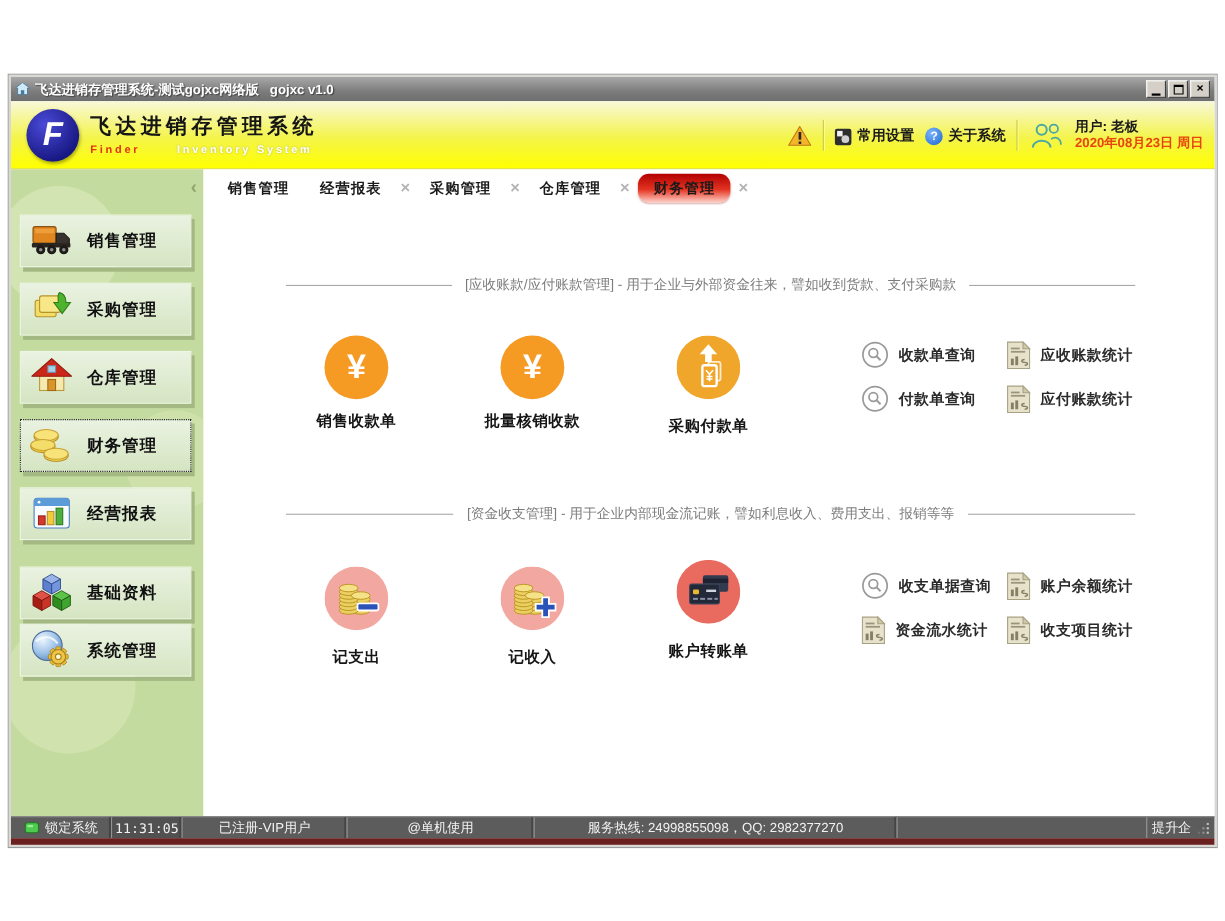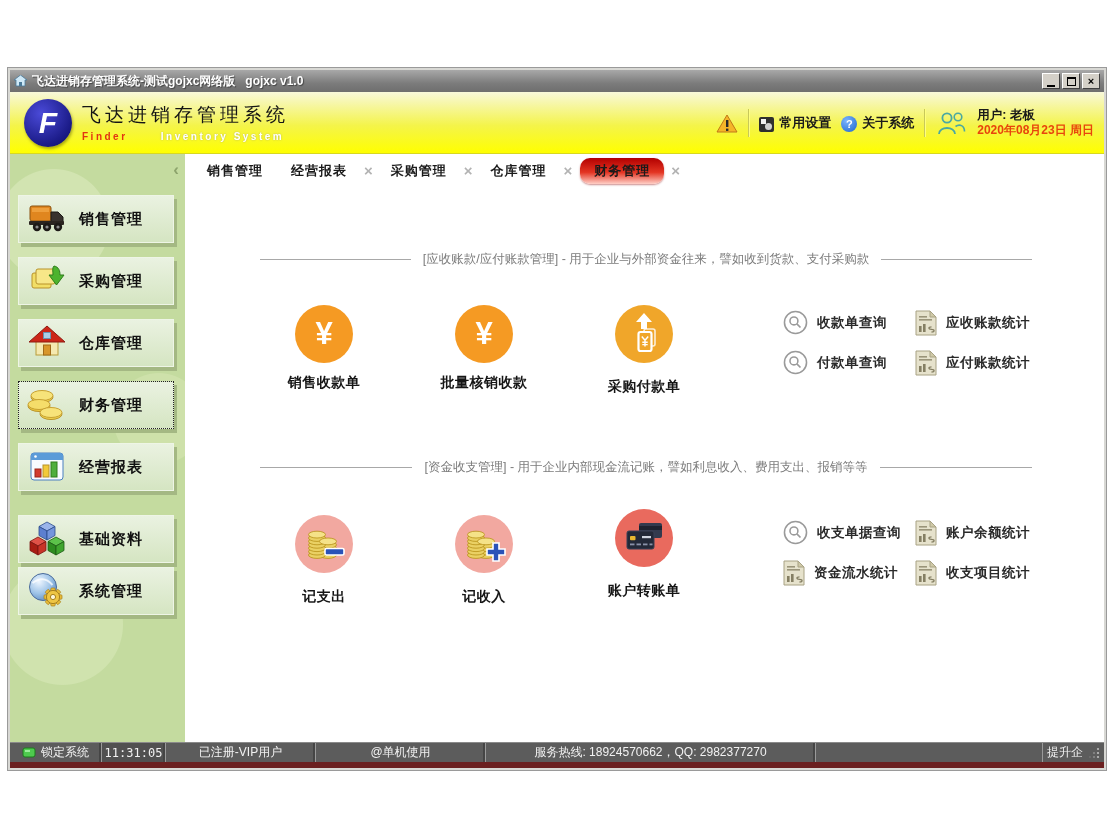--- a/index.html
+++ b/index.html
@@ -27,21 +27,21 @@
   
   .header { position:absolute; top:22px; left:0; right:0; height:62px;
     background:linear-gradient(180deg,#f8f8da 0%,#f4f44a 55%,#ffff00 100%);
     border-bottom:1px solid #d8d820; }
   .logo-circle { position:absolute; left:14px; top:7px; width:48px; height:48px; border-radius:50%;
     background:radial-gradient(circle at 35% 30%,#4a4ad8,#1a1a86 70%,#0d0d5a);
     color:#fff; font-size:30px; font-weight:bold; font-style:italic;
     display:flex; align-items:center; justify-content:center;
     box-shadow:1px 2px 3px rgba(90,90,0,.5); }
   .brand { position:absolute; left:72px; top:10px; }
-  .brand-name { font-size:19px; font-weight:normal; color:#151515; letter-spacing:4px; }
+  .brand-name { font-size:19px; font-weight:bold; color:#151515; letter-spacing:4px; }
   .brand-sub { margin-top:3px; font-size:10px; font-weight:bold; letter-spacing:2.5px; }
   .brand-sub .red { color:#e23312; }
   .brand-sub .white { color:#ffffff; text-shadow:0 0 2px #b0b060;padding-left:28px; }
 
   .header-right { position:absolute; right:10px; top:0; height:62px;
     display:flex; align-items:center; gap:10px; }
   .hdr-sep { width:1px; height:28px; background:#c8c85a; box-shadow:1px 0 0 #ffff80; }
   .hdr-btn { display:flex; align-items:flex-end; gap:5px; font-size:13px; font-weight:bold;
     color:#1a1a1a; cursor:pointer; }
   .settings-icon { width:15px; height:15px; border-radius:2px; background:#2e2e2e; position:relative; }
@@ -492,21 +492,21 @@
     <div class="seg" style="width:92px">
       <svg width="14" height="11" viewBox="0 0 14 11">
         <rect x="1" y="1" width="12" height="9" rx="2" fill="#4ecb4e" stroke="#1d7a1d"></rect>
         <rect x="3" y="3" width="5" height="2" fill="#9aee9a"></rect>
       </svg>
       <span>锁定系统</span>
     </div>
     <div class="seg seg-time" style="width:64px">11:31:05</div>
     <div class="seg" style="width:150px">已注册-VIP用户</div>
     <div class="seg" style="width:170px">@单机使用</div>
-    <div class="seg" style="width:330px">服务热线: 18924570662，QQ: 2982377270</div>
+    <div class="seg" style="width:330px">服务热线: 24998855098，QQ: 2982377270</div>
     <div class="seg seg-promo">
       <span>提升企</span>
       <svg width="12" height="12" viewBox="0 0 12 12">
         <circle cx="10" cy="2" r="1.1" fill="#bdbdbd"></circle>
         <circle cx="10" cy="6" r="1.1" fill="#bdbdbd"></circle>
           <circle cx="6" cy="6" r="1.1" fill="#8a8a8a"></circle>
         <circle cx="10" cy="10" r="1.1" fill="#bdbdbd"></circle>
           <circle cx="6" cy="10" r="1.1" fill="#8a8a8a"></circle>
           <circle cx="2" cy="10" r="1.1" fill="#6f6f6f"></circle>
       </svg>

